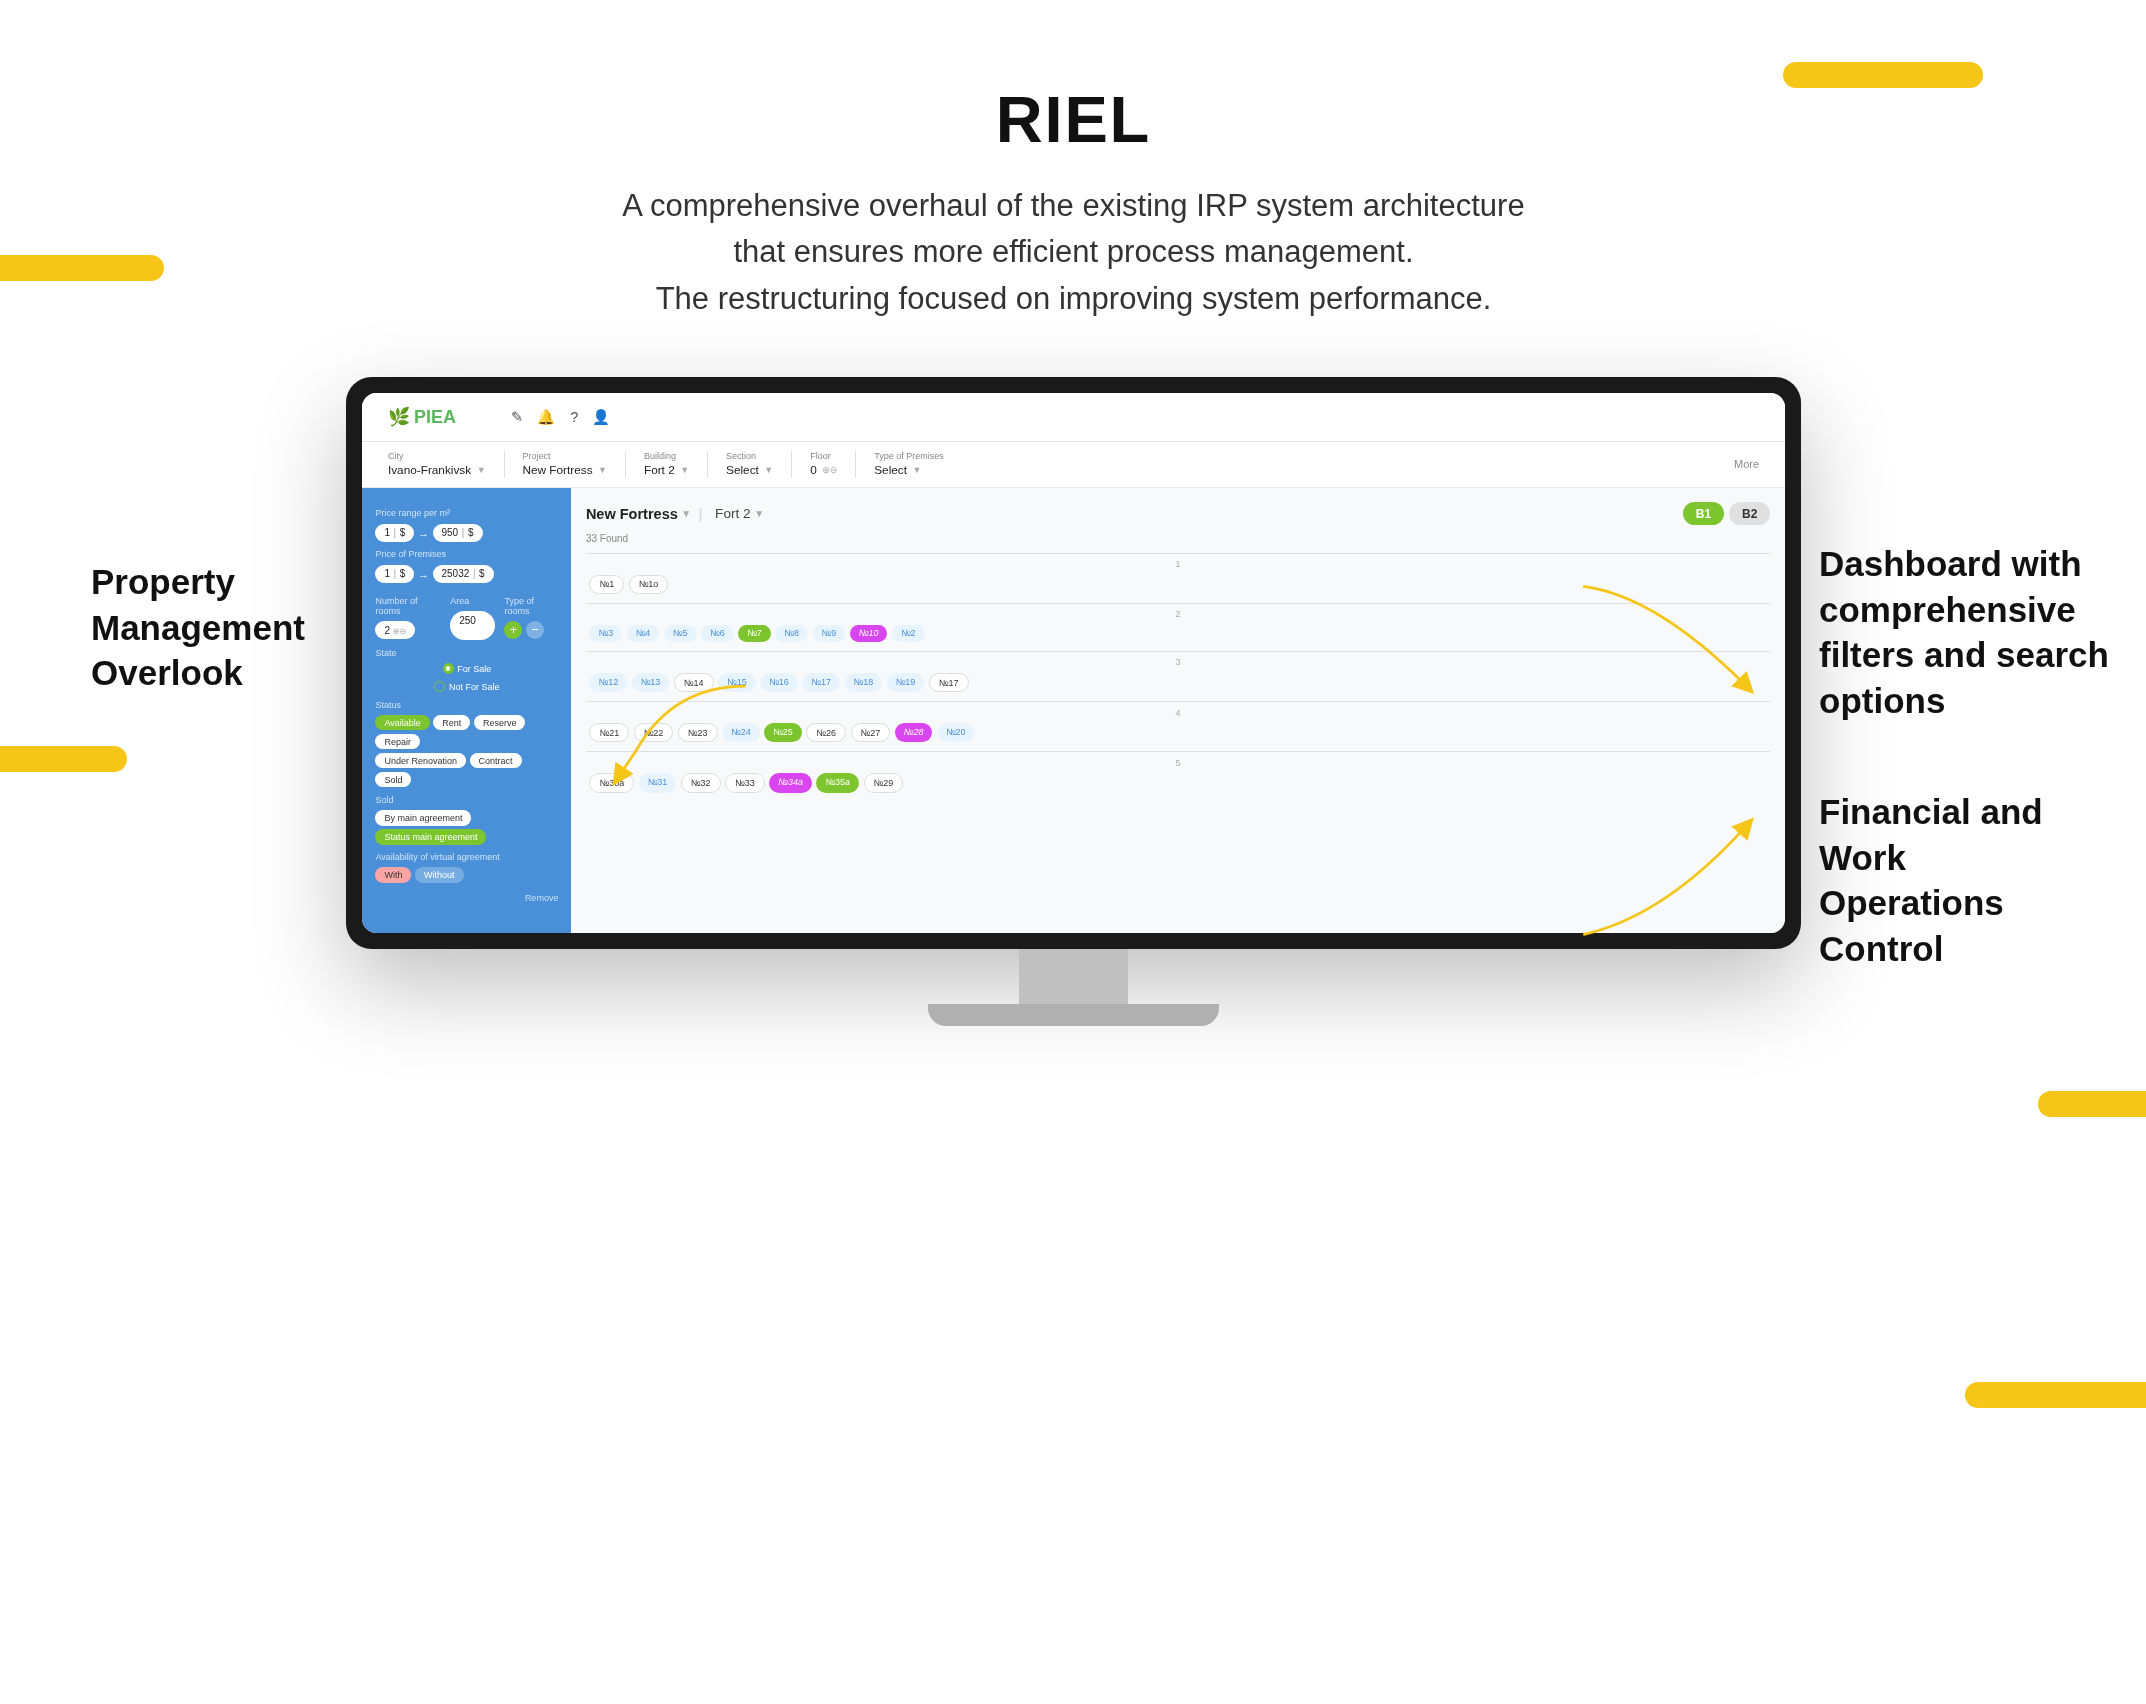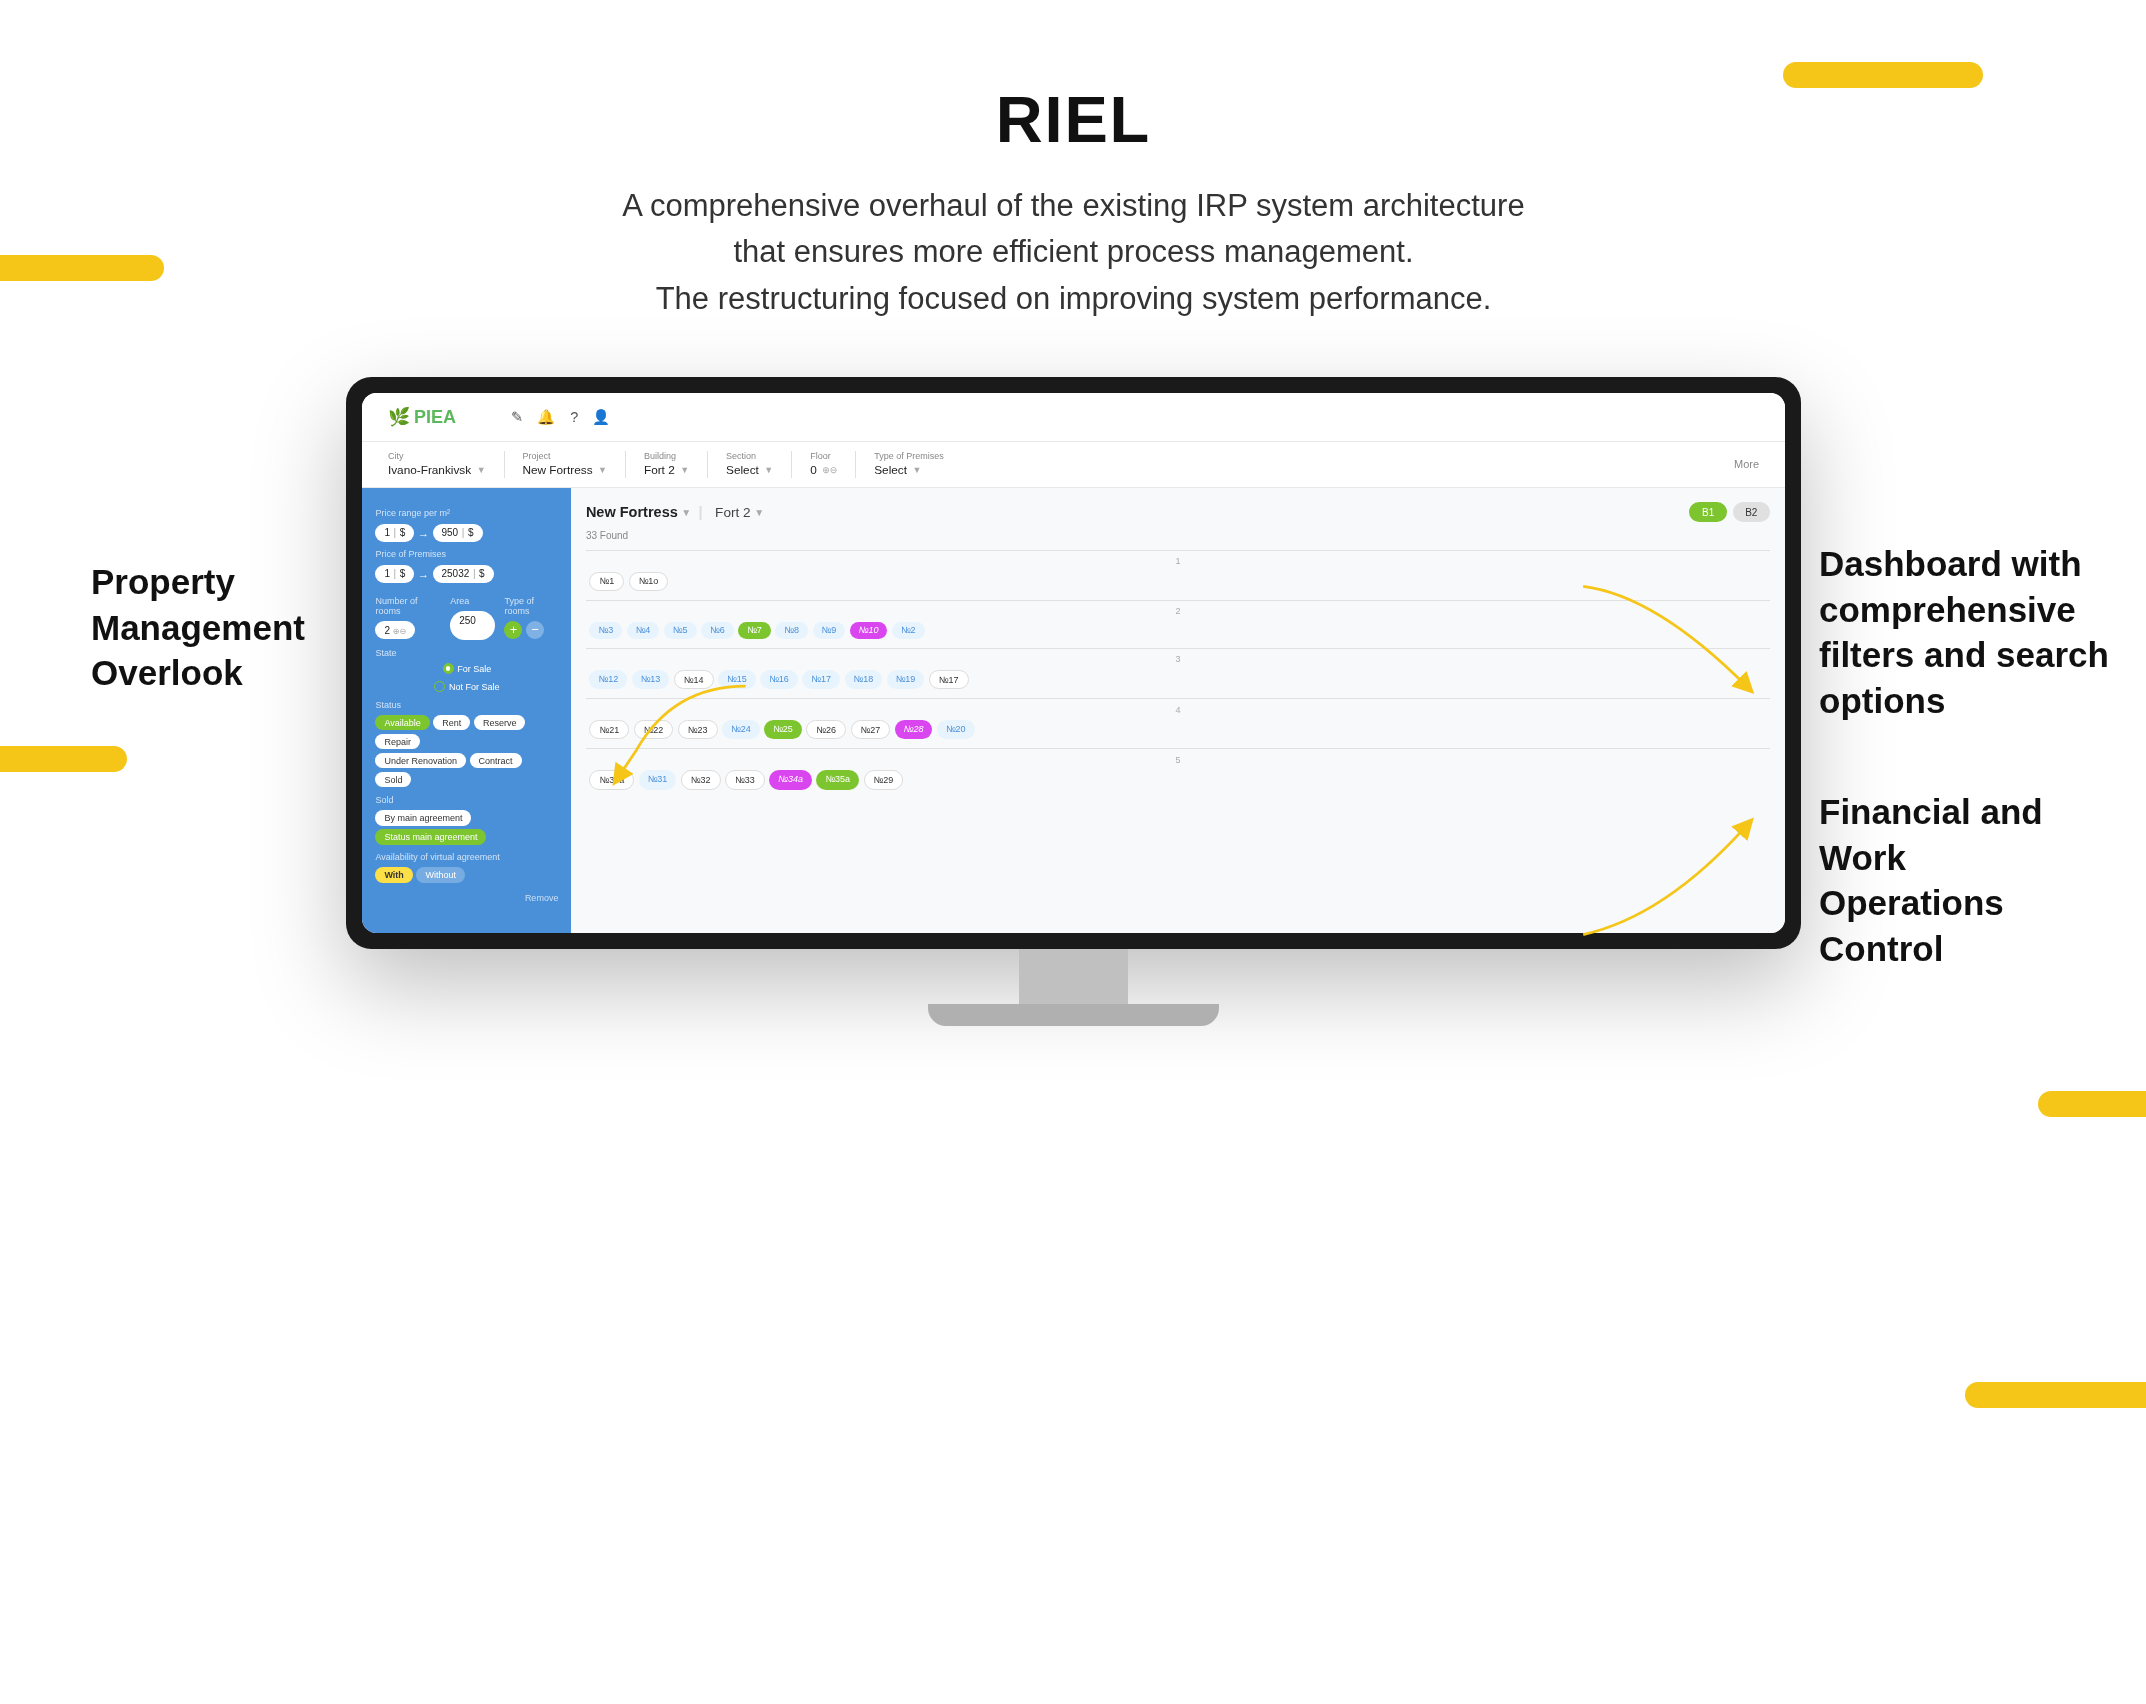--- a/index.html
+++ b/index.html
@@ -348,23 +348,22 @@
       margin-bottom: 3.6px;
     }
     .fp-avail-tag {
       background: rgba(255,255,255,0.25);
       border-radius: 11px;
       padding: 2.7px 9px;
       font-size: 9px;
       color: #fff;
     }
     .fp-avail-tag.active {
-      background: #fde047;
+      background: #fca5a5;
       color: #333;
-      font-weight: bold;
     }
 
     
     .right-panel {
       flex: 1;
       background: #f8f9fa;
       padding: 14.5px;
       overflow: hidden;
     }
     .rp-header {
@@ -394,22 +393,22 @@
       margin-bottom: 9px;
     }
     .rp-btns {
       margin-left: auto;
       display: flex;
       gap: 5.5px;
     }
     .rp-btn {
       border-radius: 18px;
       padding: 4.5px 12.7px;
-      font-size: 10px;
-      font-weight: 400;
+      font-size: 12px;
+      font-weight: 700;
       cursor: pointer;
       border: none;
     }
     .rp-btn.b1 { background: #7dc52e; color: #fff; }
     .rp-btn.b2 { background: #e0e0e0; color: #333; }
 
     
     .floor-section {
       margin-bottom: 9px;
     }

